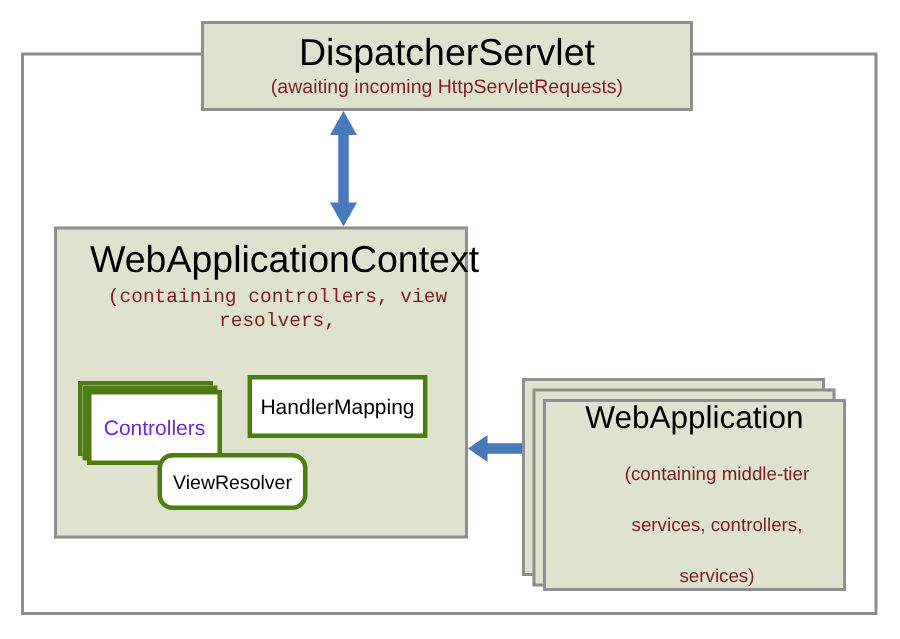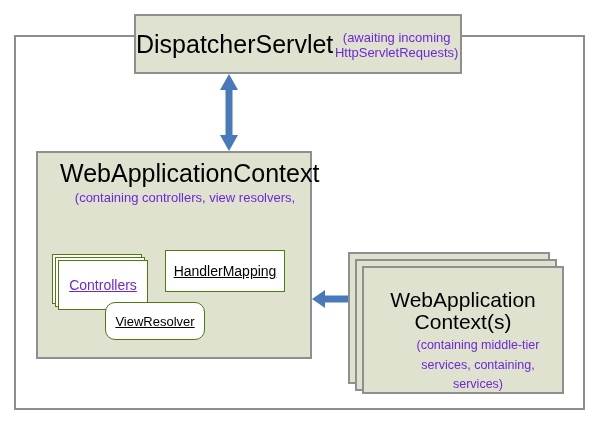--- a/index.html
+++ b/index.html
@@ -31,45 +31,44 @@
   
   .sage-box {
     position: absolute;
     background: #dfe2cf;
     border: 2px solid #8f8f8f;
     box-sizing: border-box;
   }
   .white-box {
     position: absolute;
     background: #ffffff;
-    border: 1px solid #4d7c0f;
+    border: 3px solid #4d7c0f;
     box-sizing: border-box;
-    text-decoration: underline;
   }
 
   .box-title {
     text-align: center;
     color: #000000;
     font-weight: normal;
     line-height: 1.05;
   }
   .box-sub {
     text-align: center;
-    color: #6d28d9;
+    color: #7f1d1d;
     line-height: 1.18;
   }
 
   
   #dispatcher-servlet-box {
     left: 134px;
     top: 14px;
     width: 328px;
     height: 60px;
     display: flex;
-    flex-direction: row;
+    flex-direction: column;
     align-items: center;
     justify-content: center;
   }
   #dispatcher-servlet-box .box-title { font-size: 25px; }
   #dispatcher-servlet-box .box-sub  { font-size: 13px; margin-top: 2px; }
 
   
   #webapp-context-box {
     left: 36px;
     top: 151px;
@@ -77,20 +76,21 @@
     height: 208px;
     padding-left: 22px;
   }
   #webapp-context-box .box-title {
     font-size: 25px;
     margin-top: 7px;
   }
   #webapp-context-box .box-sub {
     font-size: 13px;
     margin-top: 4px;
+    font-family: Liberation Mono, monospace;
   }
 
   
   #controllers-shadow-2 { left: 52px;  top: 254px; width: 90px; height: 50px; }
   #controllers-shadow-1 { left: 55px;  top: 257px; width: 90px; height: 50px; }
   #controllers-box {
     left: 58px; top: 260px; width: 90px; height: 50px;
     display: flex; align-items: center; justify-content: center;
     font-size: 14px; color: #6d28d9;
   }
@@ -104,21 +104,21 @@
     display: flex; align-items: center; justify-content: center;
     font-size: 13px; color: #000; border-radius: 10px;
   }
 
   
   #right-stack-3 { left: 348px; top: 252px; width: 202px; height: 132px; }
   #right-stack-2 { left: 355px; top: 259px; width: 202px; height: 132px; }
   #right-stack-1 {
     left: 362px; top: 266px; width: 202px; height: 128px;
     display: flex; flex-direction: column;
-    align-items: center; justify-content: flex-end;
+    align-items: center; justify-content: space-between;
   }
   #right-stack-1 .box-title { font-size: 21px; }
   #right-stack-1 .box-sub   { font-size: 12.5px; margin-top: 5px; padding-left: 30px; }
 
   
   .arrow-v {
     position: absolute;
     left: 218px;
     top: 74px;
     width: 22px;
@@ -173,19 +173,18 @@
   <div class="arrow-h">
     <svg viewBox="0 0 54 22" preserveAspectRatio="none" aria-hidden="true">
       <polygon points="0,11 13,2 13,7.5 41,7.5 41,2 54,11 41,20 41,14.5 13,14.5 13,20" fill="#4879ba"></polygon>
     </svg>
   </div>
 
   <div class="sage-box" id="right-stack-3"></div>
   <div class="sage-box" id="right-stack-2"></div>
   <div class="sage-box" id="right-stack-1">
     <div class="box-title">WebApplication</div>
-    <div class="box-title">Context(s)</div>
     <div class="box-sub">(containing middle-tier</div>
-    <div class="box-sub">services, containing,</div>
+    <div class="box-sub">services, controllers,</div>
     <div class="box-sub">services)</div>
   </div>
 
 </div>
 
 </body></html>

